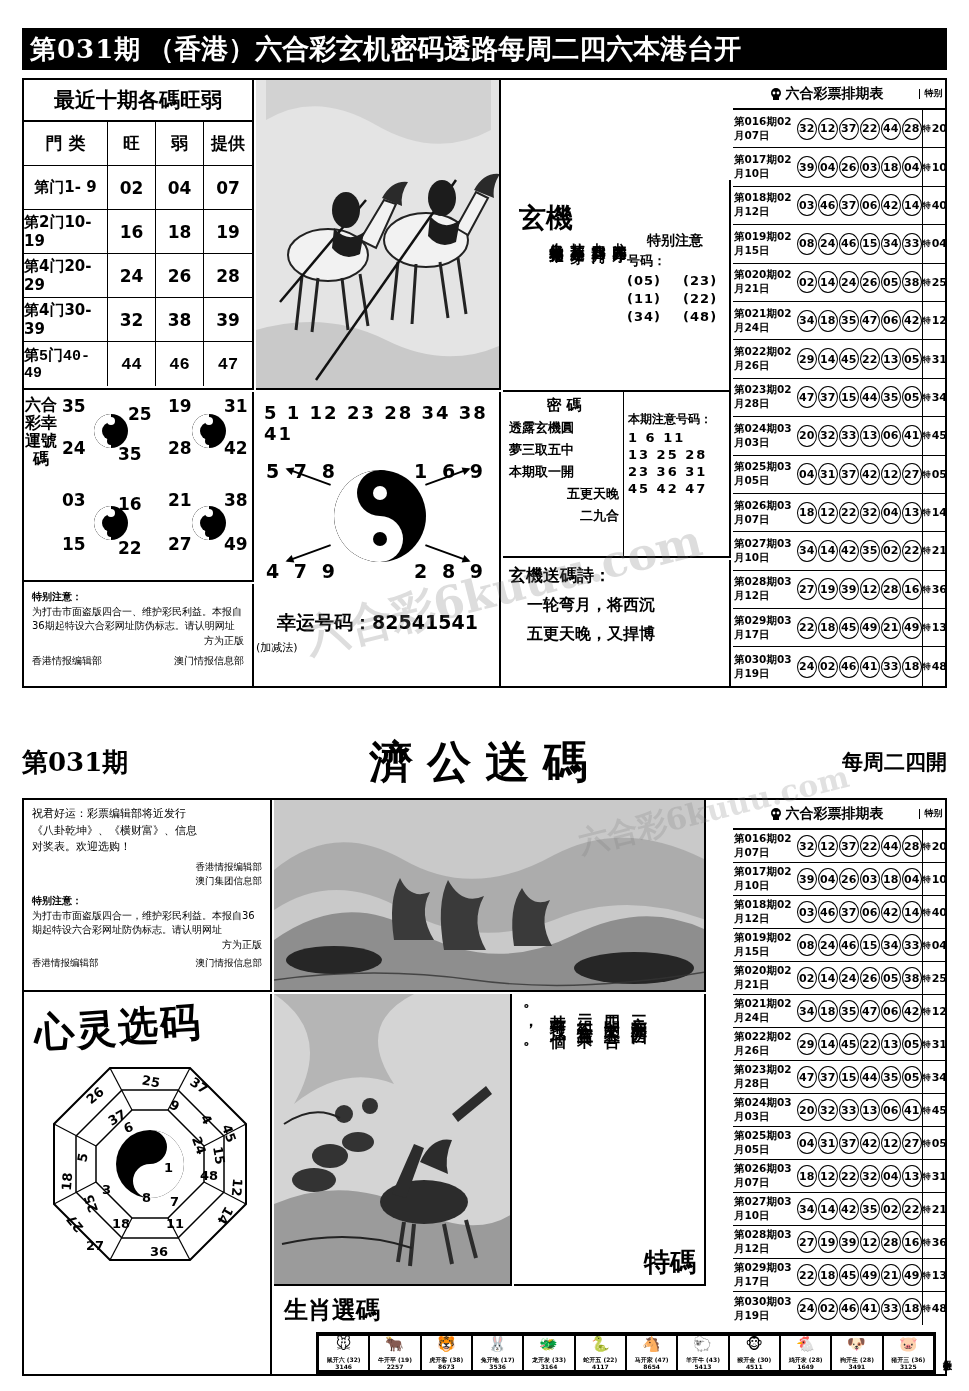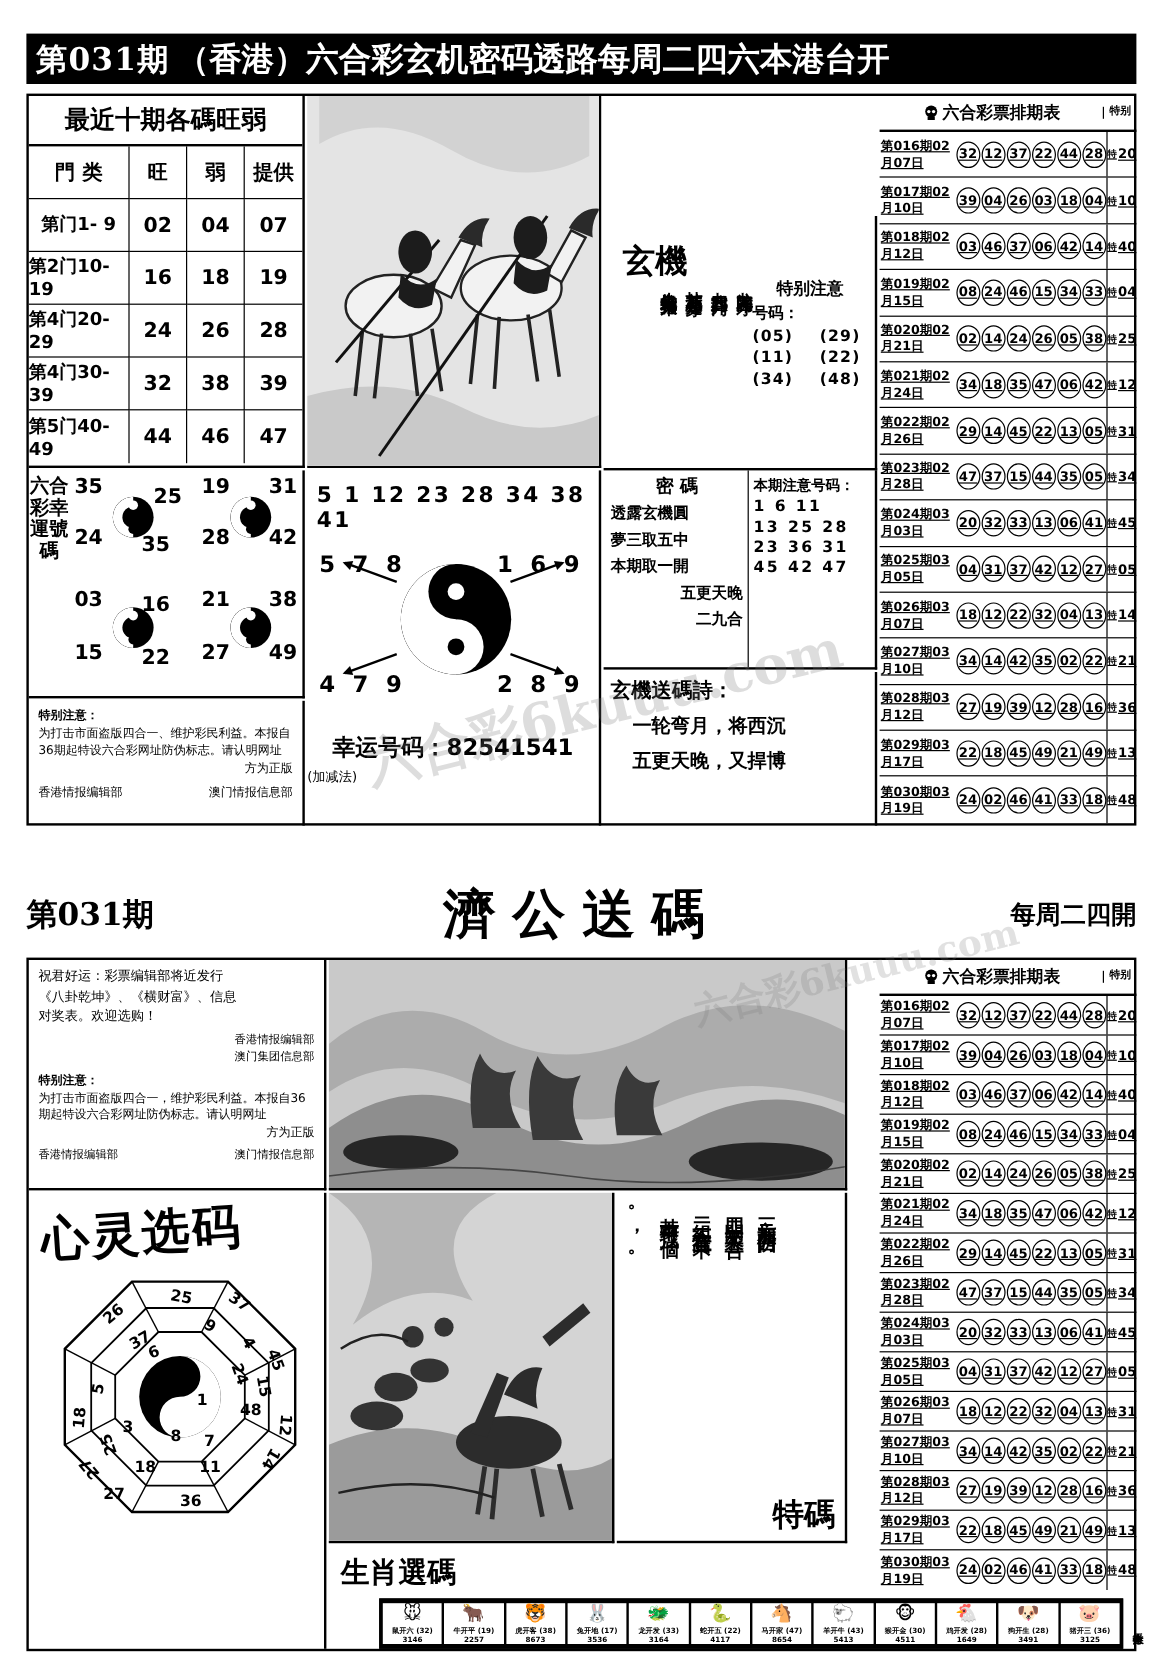--- a/index.html
+++ b/index.html
@@ -47,21 +47,21 @@
   }
   .tw-grid { display:grid; grid-template-columns: 84px 48px 48px 48px; }
   .tw-grid div {
     border-bottom:1px solid #000; border-right:1px solid #000;
     height:44px; display:flex; align-items:center; justify-content:center;
     font-size:17px; font-weight:bold;
   }
   .tw-grid div:nth-child(4n) { border-right:none; }
   .tw-grid .hdr { font-size:17px; font-weight:bold; }
   .tw-grid .rowlab { font-size:15px; }
-  .tw-grid .lastrow { border-bottom:none; }
+  .tw-grid .lastrow { border-bottom:none;font-family:Liberation Mono, monospace; }
 
   
   .lucky {
     position:absolute; left:24px; top:392px; width:230px; height:190px;
     border-right:2px solid #000; border-bottom:2px solid #000;
     display:flex;
   }
   .lucky-label {
     width:34px; padding-top:4px;
     font-size:16px; font-weight:bold; line-height:1.12;
@@ -169,38 +169,38 @@
   .poemwrap .special .sp-row { font-size:13px; font-weight:bold; margin-top:3px; letter-spacing:1px;}
 
   .mima {
     position:absolute; left:503px; top:392px; width:228px; height:166px;
     border-right:2px solid #000; border-bottom:2px solid #000;
     display:flex;
   }
   .mima .left { width:120px; padding:4px 4px 0 6px;}
   .mima .left .t { font-size:15px; font-weight:bold; text-align:center; font-family:"DejaVu Serif", serif;}
   .mima .left .l { font-size:13px; font-weight:bold; margin-top:4px; font-family:"DejaVu Serif", serif;}
-  .mima .right { flex:1; padding:4px 4px 0 4px; border-left:1px solid #000;}
+  .mima .right { flex:1; padding:19px 4px 0 4px; border-left:1px solid #000;}
   .mima .right .t { font-size:12px; font-weight:bold;}
   .mima .right .n { font-size:13px; font-weight:bold; letter-spacing:2px; margin-top:2px;}
 
   .songma {
     position:absolute; left:503px; top:560px; width:228px; height:128px;
     border-right:2px solid #000;
     padding:4px 6px;
   }
   .songma .t { font-size:17px; font-weight:bold; font-family:"DejaVu Serif", serif;}
   .songma .p { font-size:16px; font-weight:bold; margin-top:8px; margin-left:18px; font-family:"DejaVu Serif", serif;}
 
   
   .sched {
     position:absolute; top:80px; width:214px; height:608px;
     left:733px;
   }
-  .sched .sc-row { display:flex; height:38.8px; border-bottom:1px solid #000;text-decoration:underline;}
+  .sched .sc-row { display:flex; height:38.8px; border-bottom:1px solid #000;}
   .sched .sc-row:last-child { border-bottom:none;}
   .sched .sc-date { width:72px; font-size:10.5px; font-weight:bold; display:flex; align-items:center; padding-left:1px;}
   .sched .sc-balls { flex:1; display:flex; align-items:center; gap:1px;}
   .ball {
     width:20px; height:22px; border:1px solid #000; border-radius:50%;
     font-size:11px; font-weight:bold; display:flex; align-items:center; justify-content:center;
   }
   .sched .sc-sp { width:28px; border-left:1px solid #000; display:flex; align-items:center; justify-content:center; gap:1px;}
   .sched .sc-sp .tlab { font-size:8px; font-weight:bold;}
   .sched .sc-sp .tnum { font-size:11px; font-weight:bold;}
@@ -485,21 +485,21 @@
         <span class="vcol">九宫八封四门开</span>
         <span class="vcol">拈花惹草处处穿</span>
         <span class="vcol">牛鬼蛇神相继来</span>
       </div>
       <div class="special">
         <div class="sp-t">特别注意</div>
         <div class="sp-h">号码：</div>
         <div class="sp-row">
           <span>(05)</span>
           &nbsp;&nbsp;
-          <span>(29)</span>
+          <span>(23)</span>
         </div>
         <div class="sp-row">
           <span>(11)</span>
           &nbsp;&nbsp;
           <span>(22)</span>
         </div>
         <div class="sp-row">
           <span>(34)</span>
           &nbsp;&nbsp;
           <span>(48)</span>

